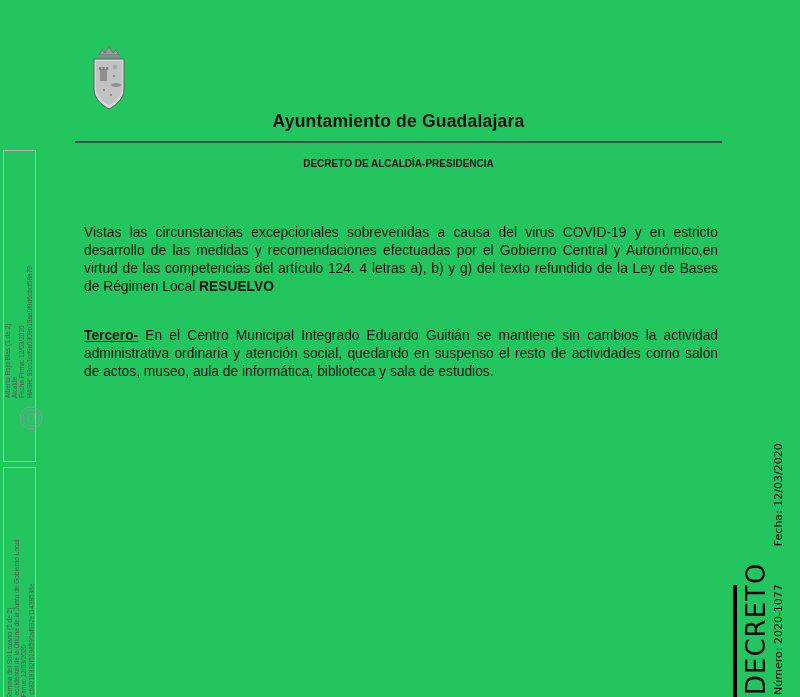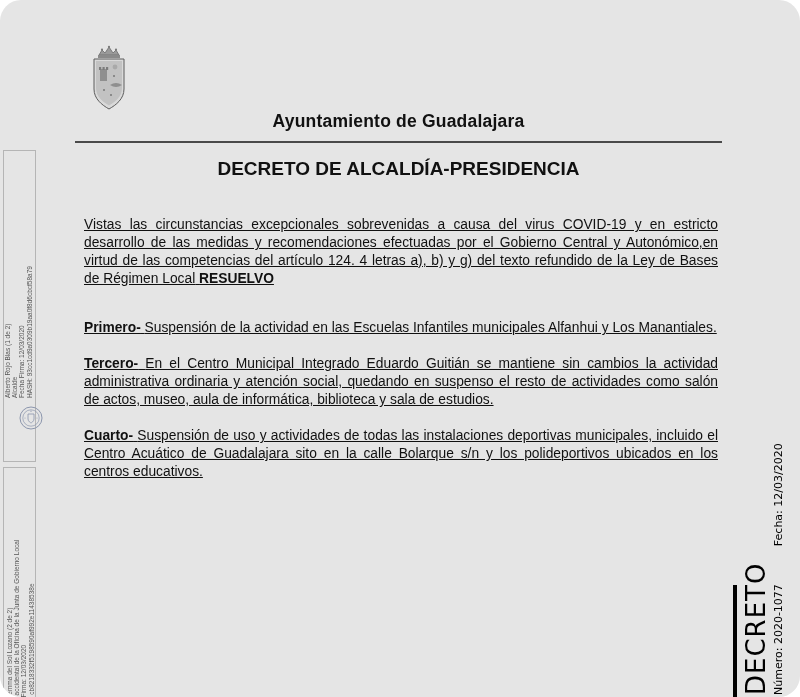--- a/index.html
+++ b/index.html
@@ -1,29 +1,29 @@
 <!DOCTYPE html>
 <html><head>
 <meta charset="utf-8">
 <style>
   html,body{margin:0;padding:0;}
   body{background:#ffffff;}
   .page{
-    position:relative;width:800px;height:697px;background:#e5e5e5;
-    overflow:hidden;font-family:"Liberation Sans",sans-serif;color:#111;border-radius:21px;
+    position:relative;width:800px;height:697px;background:#22c55e;
+    overflow:hidden;font-family:"Liberation Sans",sans-serif;color:#111;
   }
   
   .header{position:absolute;left:75px;top:45px;width:647px;}
   .crest{position:absolute;left:12px;top:0;width:44px;height:72px;}
   .org-title{margin-top:66px;text-align:center;font-size:17.5px;font-weight:bold;letter-spacing:.2px;}
   .header-rule{margin-top:9px;border:0;border-top:2px solid #4a4a4a;height:0;}
-  .doc-title{margin-top:15px;text-align:center;font-size:19px;font-weight:bold;}
+  .doc-title{margin-top:15px;text-align:center;font-size:10px;font-weight:bold;}
   
   .content{position:absolute;left:84px;top:212px;width:634px;font-size:13.8px;line-height:18px;text-align:justify;}
-  .content p{margin:4px 0 18px 0;text-decoration:underline;}
+  .content p{margin:12px 0 18px 0;}
   .content p.intro{margin-bottom:31px;}
   .res-label{font-weight:bold;text-decoration:underline;}
   .intro b{font-weight:bold;}
   
   .sig{
     position:absolute;transform:rotate(-90deg);transform-origin:0 0;
     font-size:6.5px;line-height:7.2px;color:#555;white-space:nowrap;
   }
   .sig1{left:4px;top:398px;width:250px;}
   .sig2{left:6px;top:703px;width:250px;}
@@ -92,26 +92,24 @@
       <circle cx="24" cy="50" r="1" fill="#777"></circle>
     </svg>
     <div class="org-title">Ayuntamiento de Guadalajara</div>
     <hr class="header-rule">
     <div class="doc-title">DECRETO DE ALCALDÍA-PRESIDENCIA</div>
   </div>
 
   <div class="content">
     <p class="intro"><span>Vistas las circunstancias excepcionales sobrevenidas a causa del virus COVID-19 y en estricto desarrollo de las medidas y recomendaciones efectuadas por el Gobierno Central y Autonómico,en virtud de las competencias del artículo 124. 4 letras a), b) y g) del texto refundido de la Ley de Bases de Régimen Local</span> <b>RESUELVO</b></p>
 
-    <p><span class="res-label">Primero-</span> <span>Suspensión de la actividad en las Escuelas Infantiles municipales Alfanhui y Los Manantiales.</span></p>
 
 
     <p><span class="res-label">Tercero-</span> <span>En el Centro Municipal Integrado Eduardo Guitián se mantiene sin cambios la actividad administrativa ordinaria y atención social, quedando en suspenso el resto de actividades como salón de actos, museo, aula de informática, biblioteca y sala de estudios.</span></p>
 
-    <p><span class="res-label">Cuarto-</span> <span>Suspensión de uso y actividades de todas las instalaciones deportivas municipales, incluido el Centro Acuático de Guadalajara sito en la calle Bolarque s/n y los polideportivos ubicados en los centros educativos.</span></p>
 
 
   </div>
 
   <div class="decreto-bar"></div>
   <div class="decreto-block">
     <div class="decreto-word">DECRETO</div>
     <div class="decreto-sub"><span>Número: 2020-1077</span><span class="gap"></span><span>Fecha: 12/03/2020</span></div>
   </div>
 

